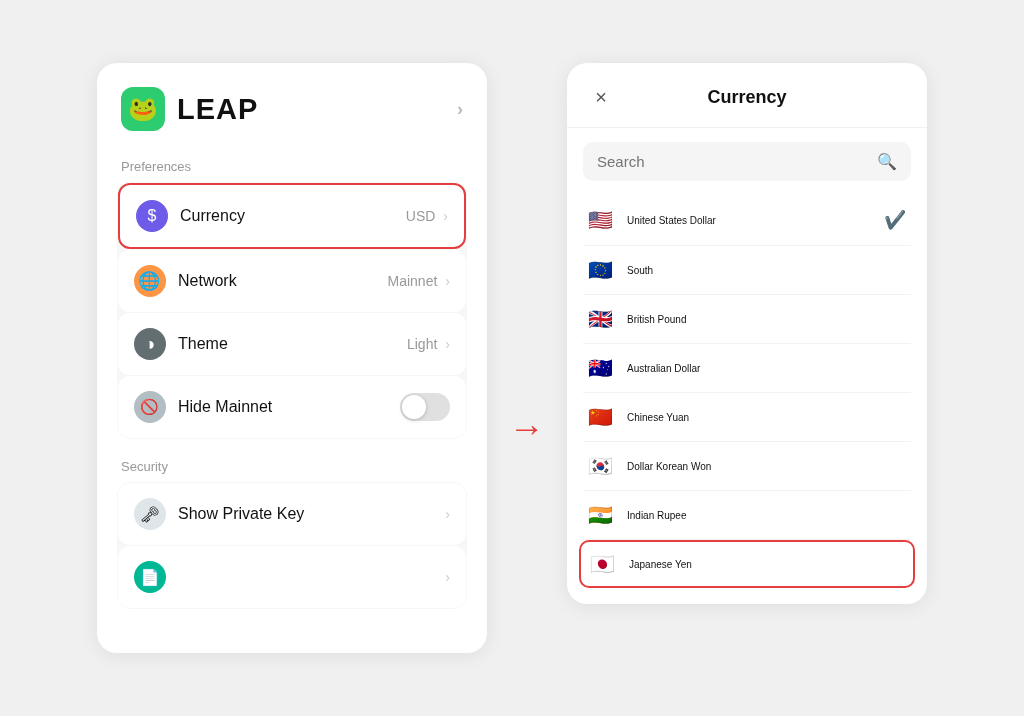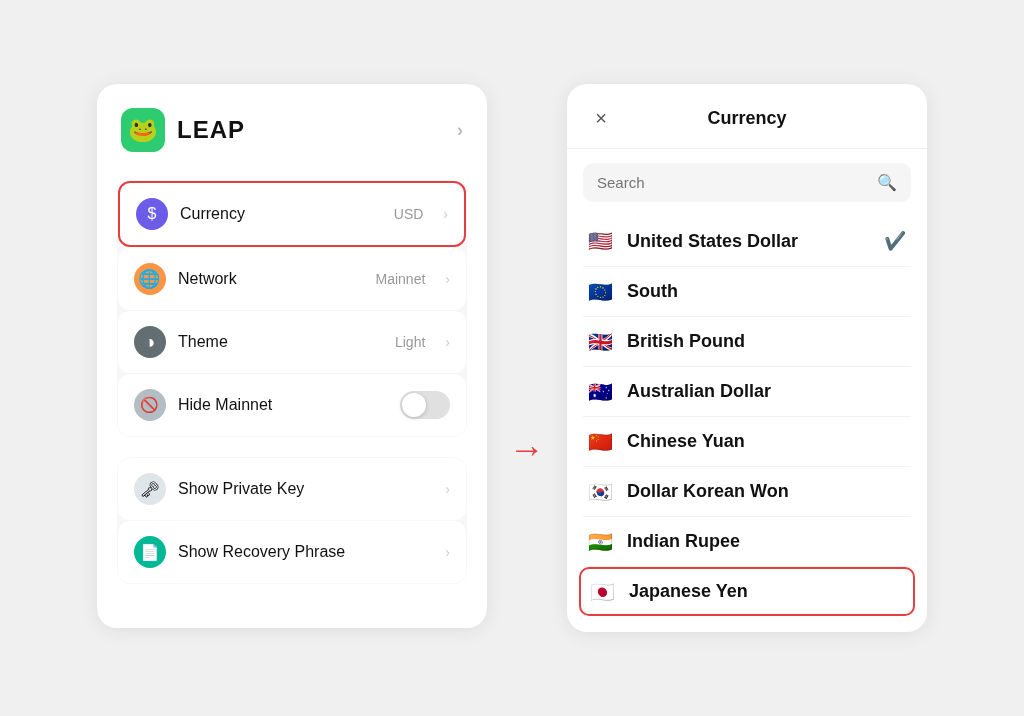--- a/index.html
+++ b/index.html
@@ -44,21 +44,21 @@
       width: 44px;
       height: 44px;
       background: #2ecc71;
       border-radius: 12px;
       display: flex;
       align-items: center;
       justify-content: center;
       font-size: 24px;
     }
     .app-title {
-      font-size: 24px;
+      font-size: 29px;
       font-weight: 700;
       color: #111;
       letter-spacing: 1px;
     }
     .chevron-right {
       color: #bbb;
       font-size: 18px;
       font-weight: 600;
     }
 
@@ -110,21 +110,21 @@
     .icon-hide { background: #b2bec3; color: #fff; font-size: 14px; }
 
     .row-label {
       font-size: 16px;
       font-weight: 500;
       color: #111;
     }
     .row-right {
       display: flex;
       align-items: center;
-      gap: 20px;
+      gap: 8px;
       color: #aaa;
       font-size: 14px;
     }
     .row-value {
       color: #999;
       font-size: 14px;
     }
     .row-chevron {
       color: #ccc;
       font-size: 14px;
@@ -248,22 +248,22 @@
     .flag-icon {
       width: 28px;
       height: 20px;
       border-radius: 3px;
       display: flex;
       align-items: center;
       justify-content: center;
       font-size: 20px;
     }
     .currency-name {
-      font-size: 18px;
-      font-weight: 700;
+      font-size: 10px;
+      font-weight: 400;
       color: #111;
     }
     .check-icon {
       color: #6c5ce7;
       font-size: 18px;
     }
   </style>
 </head>
 <body>
 
@@ -273,20 +273,21 @@
     <div class="app-header">
       <div class="app-header-left">
         <div class="frog-logo">
           <span>🐸</span>
         </div>
         <span class="app-title">LEAP</span>
       </div>
       <span class="chevron-right">›</span>
     </div>
 
+    <div class="section-label">Preferences</div>
     <div class="settings-group">
 
       <div class="settings-row currency-row">
         <div class="settings-row-left">
           <div class="row-icon icon-currency">$</div>
           <span class="row-label">Currency</span>
         </div>
         <div class="row-right">
           <span class="row-value">USD</span>
           <span class="row-chevron">›</span>
@@ -319,34 +320,34 @@
         <div class="settings-row-left">
           <div class="row-icon icon-hide" style="font-size:15px; background:#b2bec3; color:#fff;">🚫</div>
           <span class="row-label">Hide Mainnet</span>
         </div>
         <div class="toggle">
           <div class="toggle-knob"></div>
         </div>
       </div>
     </div>
 
+    <div class="section-label">Security</div>
     <div class="settings-group">
 
       <div class="settings-row">
         <div class="settings-row-left">
           <div class="row-icon" style="background:#dfe6e9; font-size:16px;">🗝</div>
           <span class="row-label">Show Private Key</span>
         </div>
         <span class="row-chevron">›</span>
       </div>
 
       <div class="settings-row">
         <div class="settings-row-left">
           <div class="row-icon" style="background:#00b894; color:#fff; font-size:16px;">📄</div>
-          <span class="row-label">Show Recovery Phrase</span>
         </div>
         <span class="row-chevron">›</span>
       </div>
     </div>
   </div>
 
   <div class="arrow-container">
     <span class="arrow">→</span>
   </div>
 

